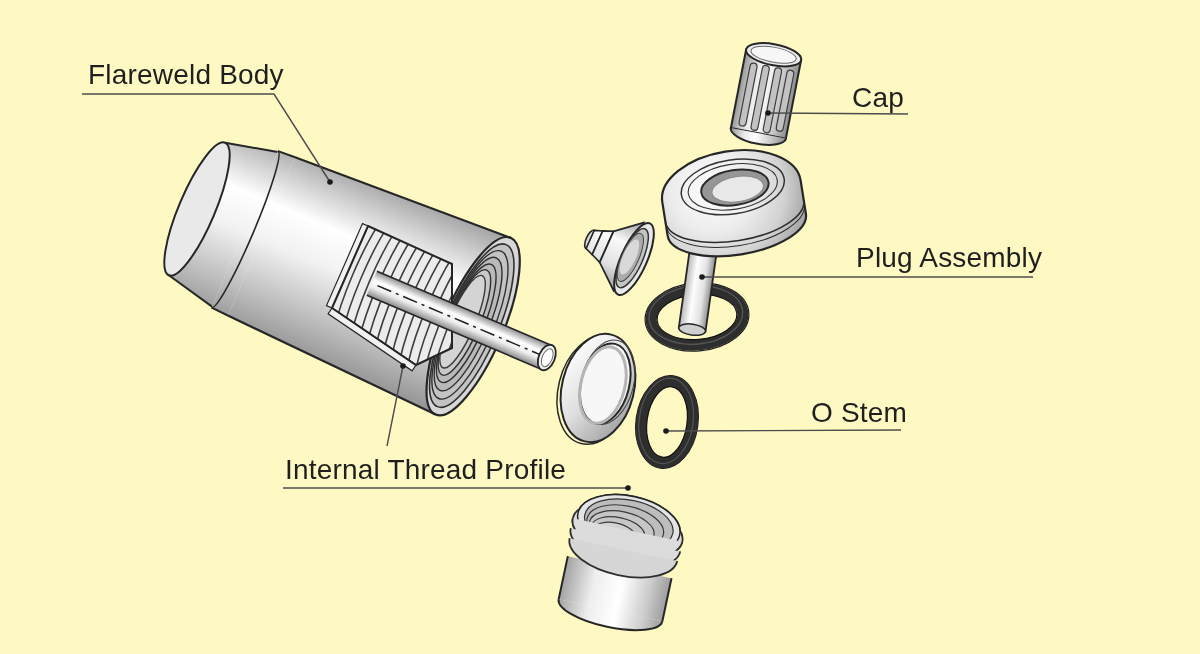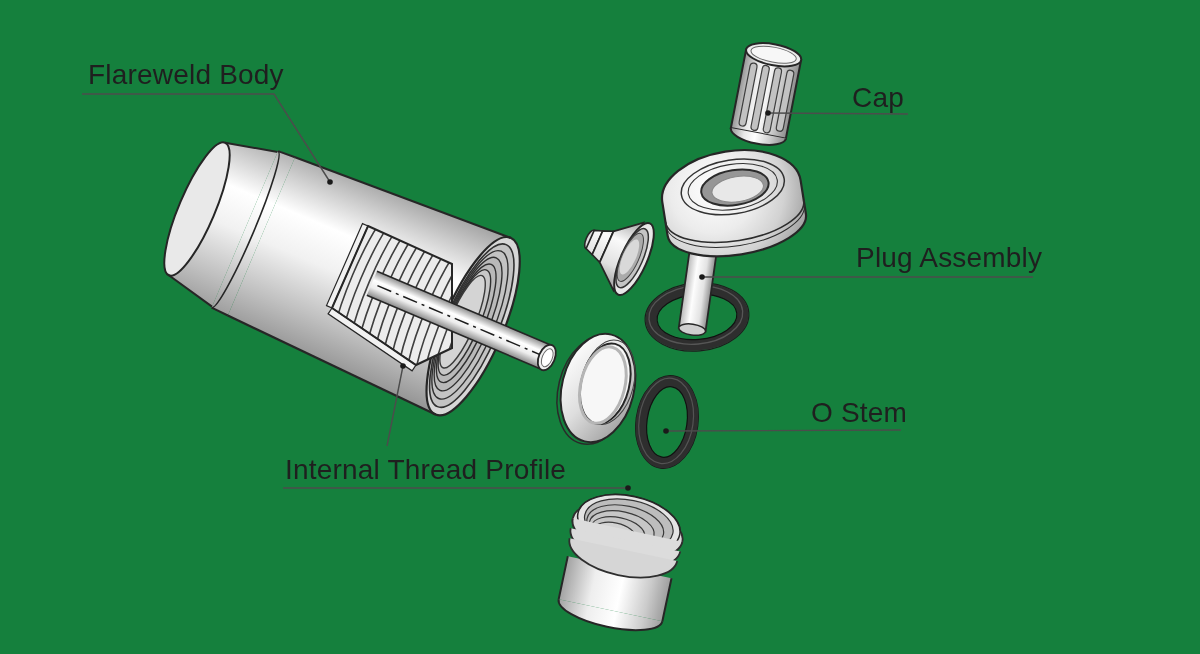--- a/index.html
+++ b/index.html
@@ -1,17 +1,17 @@
 <!DOCTYPE html>
 <html><head>
 <meta charset="utf-8">
 <style>
   html,body{margin:0;padding:0;background:#ffffff;}
   .stage{
-    position:relative;width:1200px;height:654px;background:#15803d;overflow:hidden;
+    position:relative;width:1200px;height:654px;background:#fef9c3;overflow:hidden;
     font-family:"Liberation Sans", sans-serif;
   }
   svg{display:block;}
   .lbl{
     font-family:"Liberation Sans", sans-serif;
     font-size:28px;
     fill:#1f1f1f;
     letter-spacing:0.2px;
   }
   .leader{stroke:#4c4c4c;stroke-width:1.4;fill:none;}

